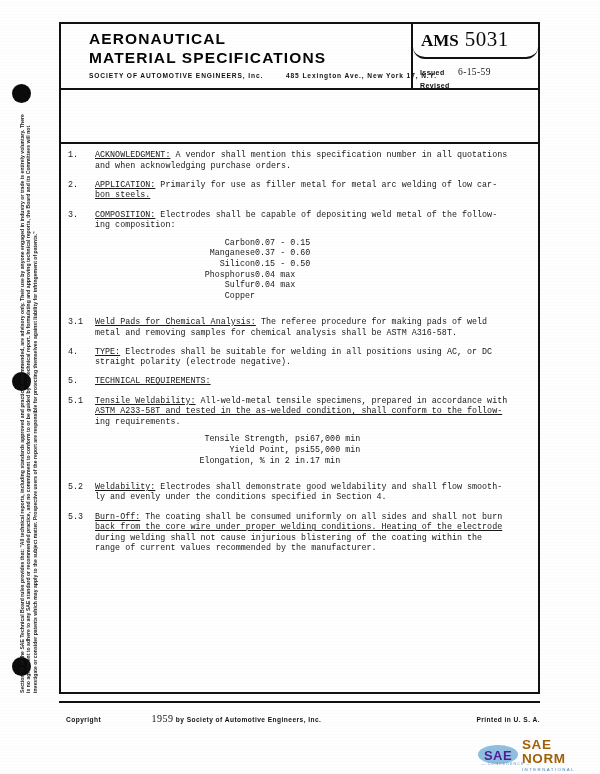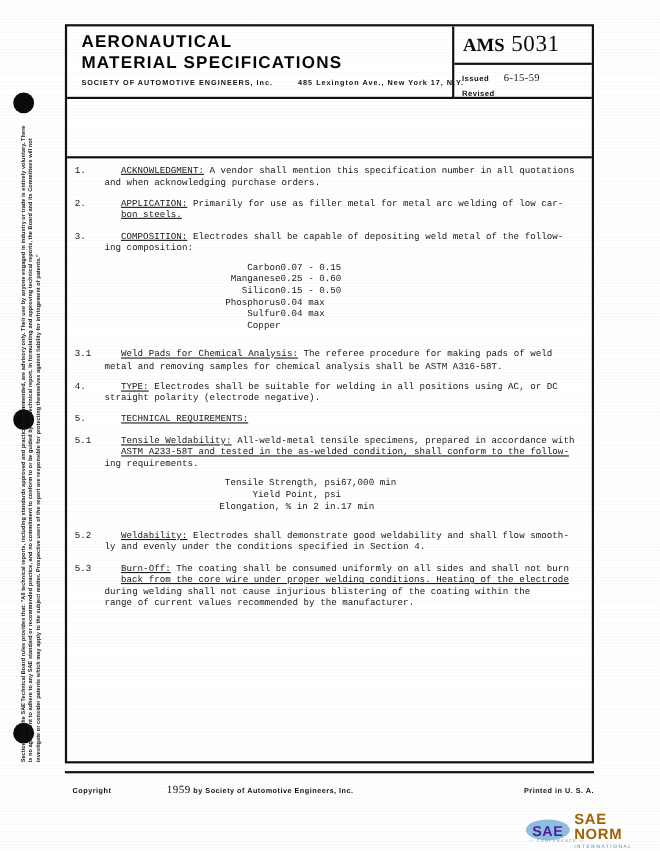--- a/index.html
+++ b/index.html
@@ -27,21 +27,21 @@
   
   #masthead{
     position:absolute;left:61px;top:24px;width:477px;height:66px;
     box-sizing:border-box;
   }
   #mast-left{
     position:absolute;left:0;top:0;width:352px;height:66px;
     border-right:2px solid #111;
     border-bottom:2px solid #111;
     box-sizing:border-box;
-    padding:5px 0 0 13px;
+    padding:5px 0 0 28px;
   }
   .mast-title{
     font-weight:bold;
     font-size:15.5px;
     letter-spacing:1.1px;
     color:#050505;
     line-height:19px;
     font-family:"Liberation Sans",sans-serif;
   }
   .mast-sub{
@@ -56,20 +56,21 @@
   #mast-right{
     position:absolute;left:352px;top:0;width:125px;height:66px;
     box-sizing:border-box;
   }
   #ams-box{
     position:absolute;left:0;top:0;width:125px;height:35px;
     border-bottom:2px solid #111;
     box-sizing:border-box;
     padding:3px 0 0 8px;
     white-space:nowrap;
+    border-radius:12px;
   }
   #ams-box .ams{
     font-family:"Liberation Serif",serif;
     font-weight:bold;font-size:17px;letter-spacing:0px;color:#0a0a0a;
   }
   #ams-box .num{
     font-family:"Liberation Serif",serif;
     font-weight:normal;font-size:21px;letter-spacing:0.5px;color:#0a0a0a;
     margin-left:6px;
   }
@@ -106,21 +107,21 @@
     position:absolute;left:61px;top:150px;width:477px;
     font-family:"Liberation Mono",monospace;
     font-size:8.35px;
     line-height:10.6px;
     color:#181818;
     letter-spacing:0.02px;
   }
   .clause{ display:flex; margin-bottom:8.6px; }
   .clause .cnum{ width:34px; flex:0 0 34px; padding-left:7px; box-sizing:border-box;}
   .clause .ctext{ flex:1 1 auto; }
-  .u{ text-decoration:underline;margin-left:15px; }
+  .u{ text-decoration:underline; }
   .tbl{
     margin:7px 0 7px 0;
   }
   .tbl .row{ display:flex; line-height:10.6px;}
   .tbl .row .k{ width:160px; flex:0 0 160px; padding-left:103px; box-sizing:border-box;text-align:right;}
   .tbl .row .v{ flex:1 1 auto; }
   .tbl2 .row .k{ width:215px; flex:0 0 215px; padding-left:103px; box-sizing:border-box;}
 
   
   #foot-rule{
@@ -269,21 +270,21 @@
         <span>Electrodes shall be capable of depositing weld metal of the follow-</span><br>
         <span>ing composition:</span>
 
         <div class="tbl">
           <div class="row">
             <div class="k">Carbon</div>
             <div class="v">0.07 - 0.15</div>
           </div>
           <div class="row">
             <div class="k">Manganese</div>
-            <div class="v">0.25 - 0.60</div>
+            <div class="v">0.37 - 0.60</div>
           </div>
           <div class="row">
             <div class="k">Silicon</div>
             <div class="v">0.15 - 0.50</div>
           </div>
           <div class="row">
             <div class="k">Phosphorus</div>
             <div class="v">0.04 max</div>
           </div>
           <div class="row">
@@ -330,20 +331,21 @@
         <span class="u">ASTM A233-58T and tested in the as-welded condition, shall conform to the follow-</span><br>
         <span>ing requirements.</span>
 
         <div class="tbl tbl2">
           <div class="row">
             <div class="k">Tensile Strength, psi</div>
             <div class="v">67,000 min</div>
           </div>
           <div class="row">
             <div class="k">Yield Point, psi</div>
+            <div class="v">55,000 min</div>
           </div>
           <div class="row">
             <div class="k">Elongation, % in 2 in.</div>
             <div class="v">17 min</div>
           </div>
         </div>
       </div>
     </div>
 
     <div class="clause">

